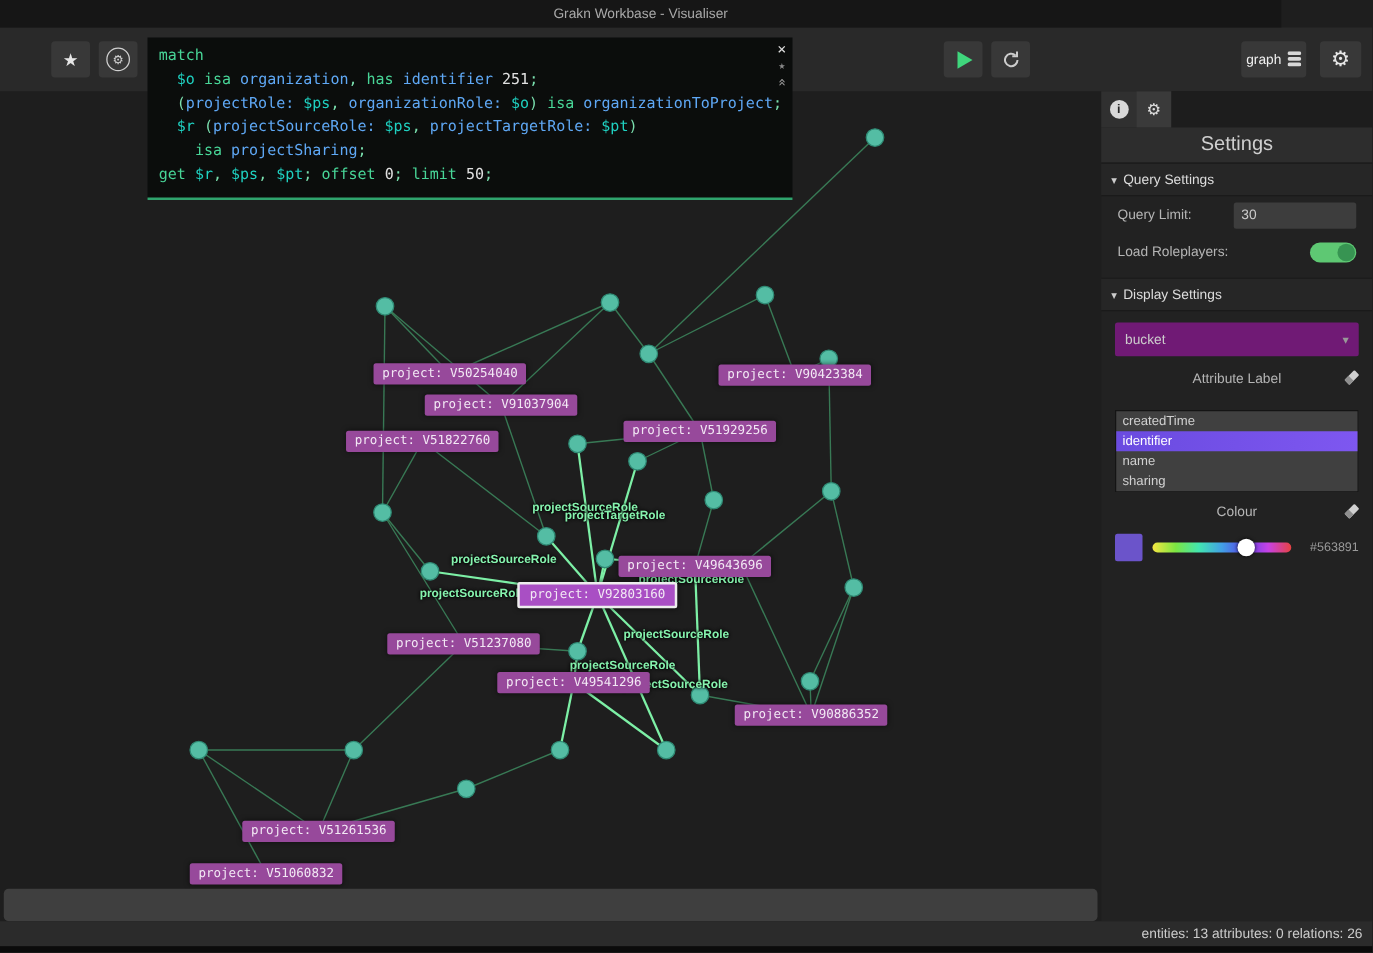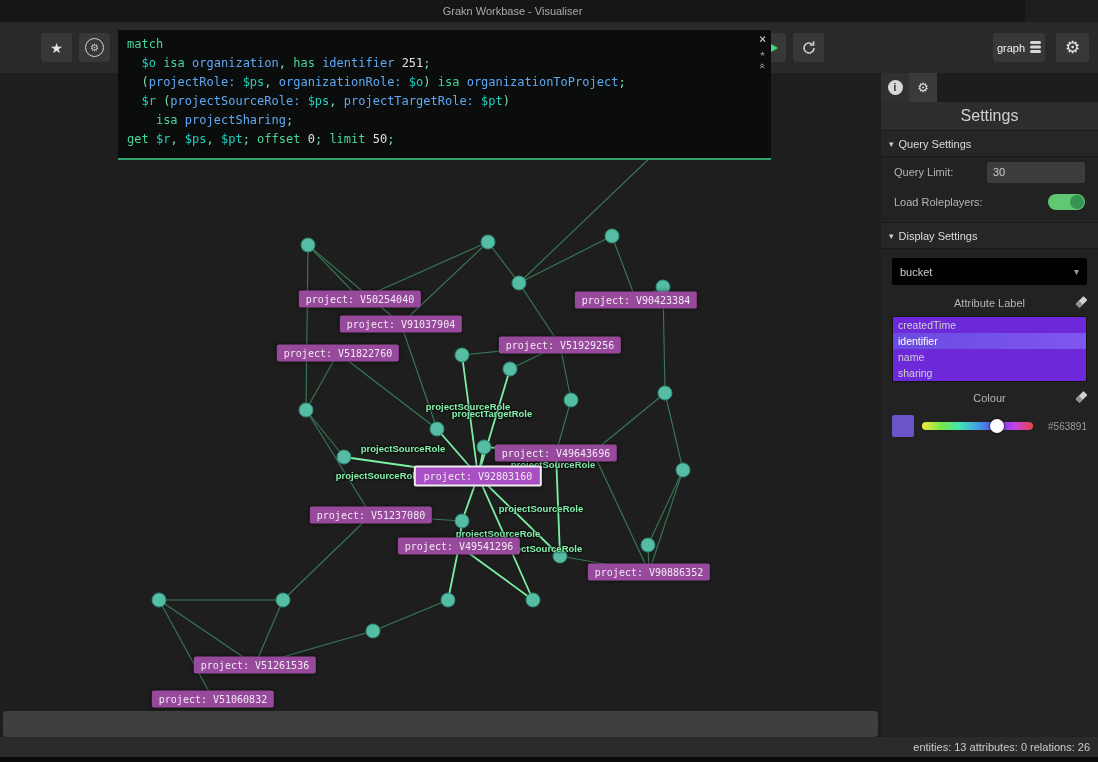--- a/index.html
+++ b/index.html
@@ -46,21 +46,21 @@
   .circle-gear { width:19px; height:19px; border:1.5px solid #d0d0d0; border-radius:50%;
     display:flex; align-items:center; justify-content:center; font-size:10px; color:#d0d0d0; }
   .play-chip { left:755px; }
   .play-tri { width:0; height:0; border-left:12px solid #3fd67c; border-top:7px solid transparent; border-bottom:7px solid transparent; margin-left:3px; }
   .refresh-chip { left:793px; }
   .graph-chip { left:993px; width:52px; font-size:11px; gap:5px; color:#f0f0f0; }
   .gear-chip { left:1056px; width:33px; font-size:17px; }
 
   
   .editor {
-    position:absolute; left:118px; top:30px; width:653px; height:130px; z-index:8;
+    position:absolute; left:118px; top:30px; width:516px; height:130px; z-index:8;
     background:#0b0d0c; border-bottom:2px solid #2fa36d;
     font-family:"DejaVu Sans Mono", monospace; font-size:12px; line-height:19px;
     padding:5px 18px 0 9px;
   }
   .ed-line { white-space:pre; }
   .tok-kw { color:#48d597; }
   .tok-var { color:#1fd1c1; }
   .tok-type { color:#5fa8f5; }
   .tok-pl { color:#7adfae; }
   .tok-num { color:#e0e0e0; }
@@ -79,25 +79,25 @@
   .side-tab.active { background:#3a3a3a; }
   .info-circle { width:15px; height:15px; border-radius:50%; background:#d8d8d8; color:#252525; font-weight:bold; font-size:10px; display:flex; align-items:center; justify-content:center; }
   .side-title { height:28px; background:#2d2d2d; display:flex; align-items:center; justify-content:center; color:#cfcfcf; font-size:16px; }
   .section-header { height:27px; background:#262626; border-top:1px solid #1a1a1a; border-bottom:1px solid #1a1a1a; display:flex; align-items:center; padding-left:8px; gap:5px; color:#dddddd; cursor:pointer; }
   .chev { font-size:9px; color:#cccccc; }
   .srow { height:30px; display:flex; align-items:center; justify-content:space-between; padding:0 13px; }
   .lbl { color:#b5b5b5; }
   .num-input { width:98px; height:21px; background:#3d3d3d; border:none; border-radius:2px; color:#cccccc; font-size:11px; padding:0 6px; font-family:inherit; }
   .toggle { width:37px; height:16px; border-radius:9px; background:#5ec873; position:relative; cursor:pointer; display:inline-block; }
   .toggle .knob { position:absolute; right:1px; top:1px; width:14px; height:14px; border-radius:50%; background:#379452; }
-  .dropdown { margin:9px 11px 0; height:27px; background:#000000; border-radius:2px; display:flex; align-items:center; justify-content:space-between; padding:0 8px; color:#cccccc; cursor:pointer; }
+  .dropdown { margin:9px 11px 0; height:27px; background:#701a75; border-radius:2px; display:flex; align-items:center; justify-content:space-between; padding:0 8px; color:#cccccc; cursor:pointer; }
   .caret { color:#999999; font-size:10px; }
   .sub-header { margin-top:6px; height:23px; display:flex; align-items:center; justify-content:center; position:relative; color:#b5b5b5; }
   .eraser-btn { position:absolute; right:9px; top:4px; background:none; border:none; padding:0; cursor:pointer; }
-  .attr-list { margin:2px 11px 0; background:#6d28d9; border:1px solid #141414; }
+  .attr-list { margin:14px 11px 0; background:#404040; border:1px solid #141414; }
   .attr-item { height:16px; line-height:16px; padding-left:5px; font-size:10.5px; color:#d0d0d0; cursor:pointer; }
   .attr-item.selected { background:linear-gradient(90deg,#6a4be0,#7e57f0); color:#ffffff; }
   .colour-row { display:flex; align-items:center; gap:8px; padding:6px 11px 0; }
   .swatch { width:22px; height:22px; border-radius:2px; background:#6b54ca; cursor:pointer; }
   .hue-slider { flex:1; height:8px; border-radius:4px; position:relative; cursor:pointer;
     background:linear-gradient(90deg,#f5e642,#7ce642,#42e6b0,#42a0e6,#5942e6,#c642e6,#e64242); }
   .hue-knob { position:absolute; left:68%; top:50%; transform:translate(-50%,-50%); width:14px; height:14px; border-radius:50%; background:#ffffff; box-shadow:0 0 3px #000; }
   .hex { color:#9a9a9a; font-size:10px; width:46px; text-align:right; }
 
   

